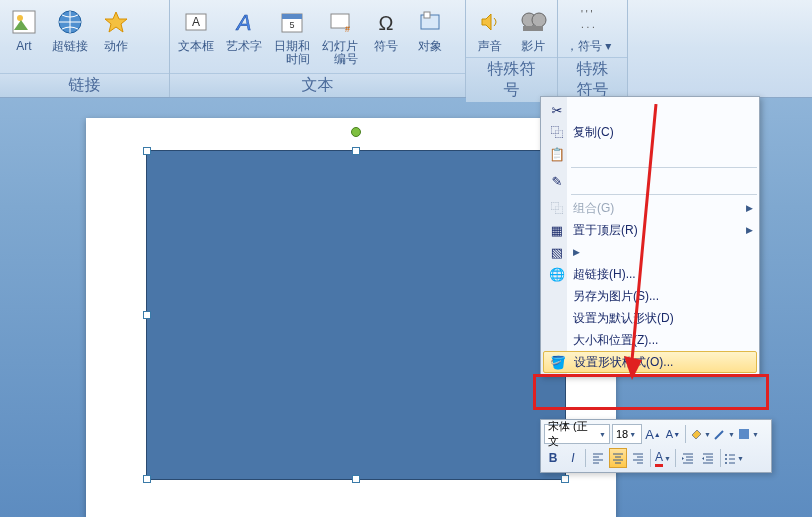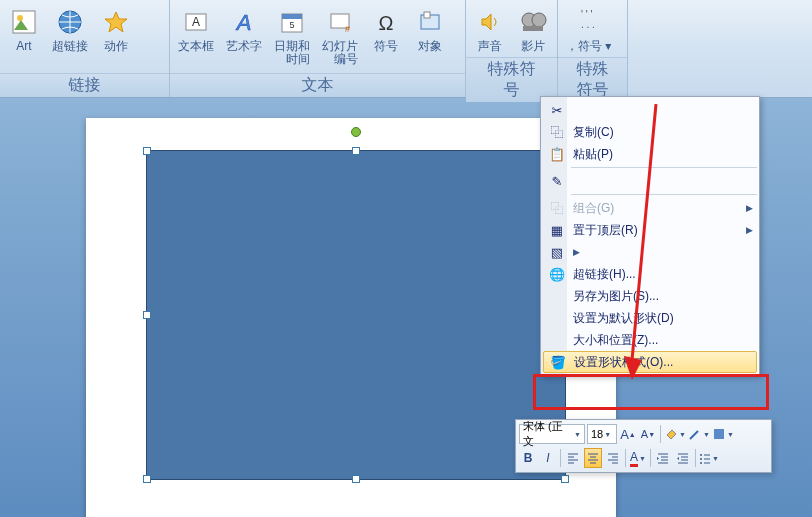--- a/index.html
+++ b/index.html
@@ -170,23 +170,23 @@
   position: absolute;
   left: 624px;
   top: 104px;
   pointer-events: none;
   z-index: 49;
 }
 
 
 .mini-toolbar {
   position: absolute;
-  left: 515px;
+  left: 540px;
   top: 419px;
-  width: 257px;
+  width: 232px;
   background: linear-gradient(180deg, #f4f8fc, #e4ecf6);
   border: 1px solid #98a8ba;
   box-shadow: 2px 2px 6px rgba(0,0,0,0.2);
   padding: 3px;
 }
 .mini-row {
   display: flex;
   align-items: center;
   gap: 2px;
   height: 22px;
@@ -374,21 +374,20 @@
 <div class="ctx-menu">
   <div class="ctx-item">
       <span class="ctx-icon">✂</span>
     </div>
   <div class="ctx-item">
       <span class="ctx-icon">⿻</span>
       <span class="ctx-label">复制(C)</span>
     </div>
   <div class="ctx-item">
       <span class="ctx-icon">📋</span>
-      <span class="ctx-label">粘贴(P)</span>
     </div>
   <div class="ctx-sep"></div>
   <div class="ctx-item">
       <span class="ctx-icon">✎</span>
     </div>
   <div class="ctx-sep"></div>
   <div class="ctx-item disabled">
       <span class="ctx-icon">⿻</span>
       <span class="ctx-label">组合(G)</span>
       <span class="ctx-arrow">▶</span>

